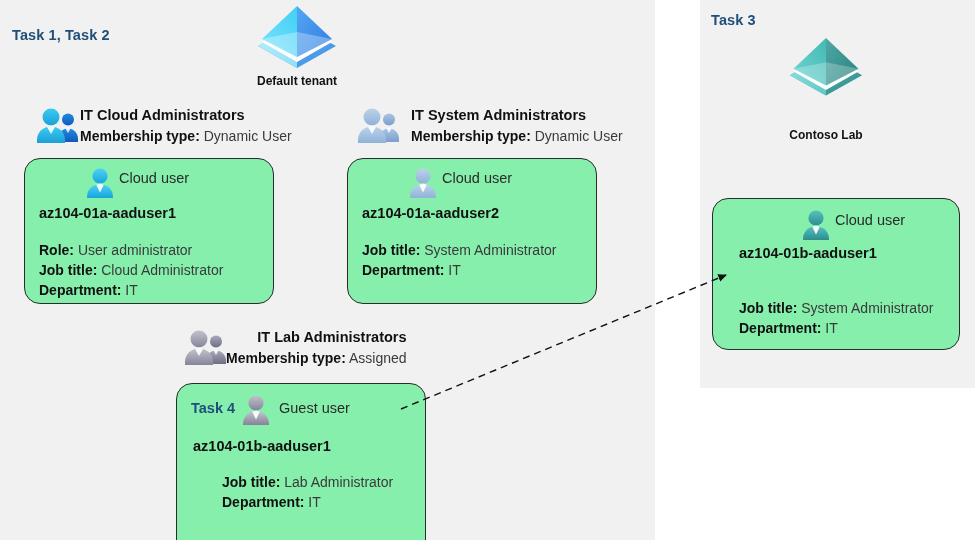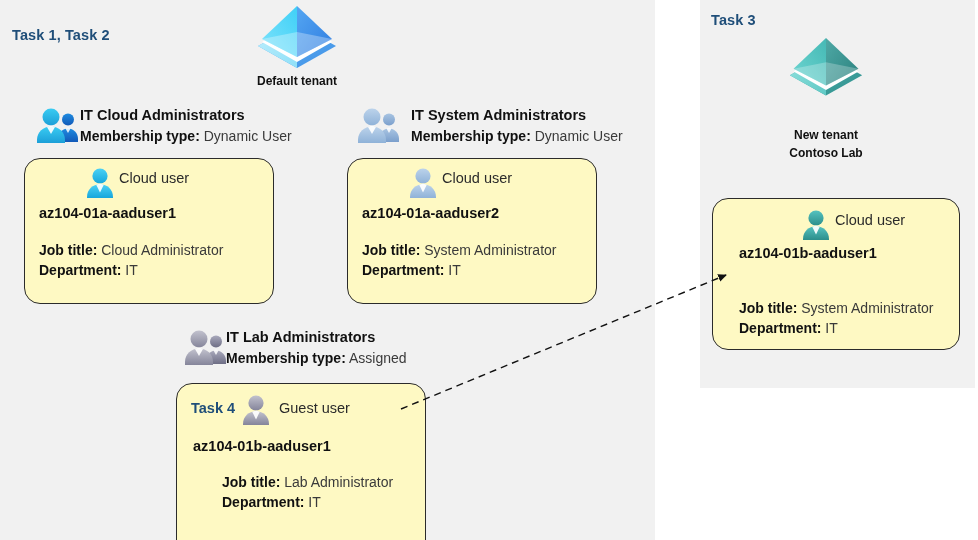--- a/index.html
+++ b/index.html
@@ -23,21 +23,21 @@
   .usr{position:absolute;}
 
   
   .grp-head{position:absolute;}
   .grp-title{font-weight:bold;font-size:14.5px;color:#111;line-height:1.35;white-space:nowrap;}
   .grp-mem{font-size:14px;color:#3a3a3a;line-height:1.45;white-space:nowrap;}
   .grp-mem b{color:#111;font-weight:bold;}
 
   
   .card{position:absolute;border:1.6px solid #2b2b2b;border-radius:16px;
-        background:#fef9c3;box-sizing:border-box;}
+        background:#86efac;box-sizing:border-box;}
   .card-hdr{position:absolute;font-size:14.5px;color:#2b2b2b;white-space:nowrap;}
   .card-id{position:absolute;font-weight:bold;font-size:14.5px;color:#111;white-space:nowrap;}
   .card-attrs{position:absolute;font-size:14px;color:#3a3a3a;line-height:1.42;white-space:nowrap;}
   .card-attrs b{color:#111;font-weight:bold;}
   .card-task{position:absolute;font-weight:bold;font-size:14.5px;color:#1F4E79;}
 
   #arrow-link{position:absolute;left:0;top:0;width:978px;height:540px;pointer-events:none;}
 </style>
 </head>
 <body>
@@ -120,20 +120,24 @@
         </defs>
       <circle cx="15" cy="9" r="7.6" fill="url(#u1)"></circle>
       <path d="M2 30c0-7.6 5.8-12.8 13-12.8S28 22.4 28 30v1H2z" fill="url(#u1)"></path>
       <path d="M11.2 17.8 L15 25.5 L18.8 17.8 L15 16.4z" fill="#ffffff" opacity=".92"></path>
     </svg>
   </div>
   <div class="card-hdr" style="left:94px;top:11px;">Cloud user</div>
   <div class="card-id" style="left:14px;top:46px;">az104-01a-aaduser1</div>
   <div class="card-attrs" style="left:14px;top:82px;">
     <div>
+      <b>Role:</b>
+      <span>User administrator</span>
+    </div>
+    <div>
       <b>Job title:</b>
       <span>Cloud Administrator</span>
     </div>
     <div>
       <b>Department:</b>
       <span>IT</span>
     </div>
   </div>
 </div>
 
@@ -206,21 +210,21 @@
       </linearGradient>
     </defs>
     <circle cx="32" cy="13.5" r="6" fill="url(#g3b)"></circle>
     <path d="M22 33c0-6.2 4.5-10.5 10-10.5S42 26.8 42 33v3H22z" fill="url(#g3b)"></path>
     <path d="M29.5 22.5 L32 27 L34.5 22.5 L32 21.6z" fill="#ffffff" opacity=".85"></path>
     <circle cx="15" cy="11" r="8.5" fill="url(#g3a)"></circle>
     <path d="M1 34c0-8 6.3-13.5 14-13.5S29 26 29 34v3H1z" fill="url(#g3a)"></path>
     <path d="M11 21 L15 28 L19 21 L15 19.6z" fill="#ffffff" opacity=".9"></path>
   </svg>
 </div>
-<div class="grp-head" style="left:226px;top:328px;">
+<div class="grp-head" style="left:226px;top:328px;text-align:right;">
   <div class="grp-title">IT Lab Administrators</div>
   <div class="grp-mem">
     <b>Membership type:</b>
     <span>Assigned</span>
   </div>
 </div>
 
 <div class="card" style="left:176px;top:383px;width:250px;height:176px;">
   <div class="card-task" style="left:14px;top:16px;">Task 4</div>
   <div class="usr" style="left:64px;top:10px;">
@@ -274,21 +278,20 @@
     </defs>
     <polygon points="41,22 80,44 41,66 2,44" fill="url(#tBR)"></polygon>
     <polygon points="41,22 41,66 2,44" fill="url(#tBL)"></polygon>
     <polygon points="41,16 76,40 41,60 6,40" fill="#ffffff"></polygon>
     <polygon points="41,4 41,55 6,37" fill="url(#tL)"></polygon>
     <polygon points="41,4 76,37 41,55" fill="url(#tR)"></polygon>
     <polygon points="41,30 76,37 41,55 6,37" fill="#ffffff" opacity="0.25"></polygon>
   </svg>
 </div>
 <div class="tenant-name" style="left:726px;top:126px;width:200px;">
-  <div>New  tenant</div>
   <div>Contoso Lab</div>
 </div>
 
 <div class="card" style="left:712px;top:198px;width:248px;height:152px;">
   <div class="usr" style="left:88px;top:10px;">
     <svg width="30" height="31" viewBox="0 0 30 31">
       <defs>
           <linearGradient id="u4" x1="0" y1="0" x2="0" y2="1">
         <stop offset="0" stop-color="#55C3C0"></stop>
             <stop offset="1" stop-color="#2C8E8B"></stop>

